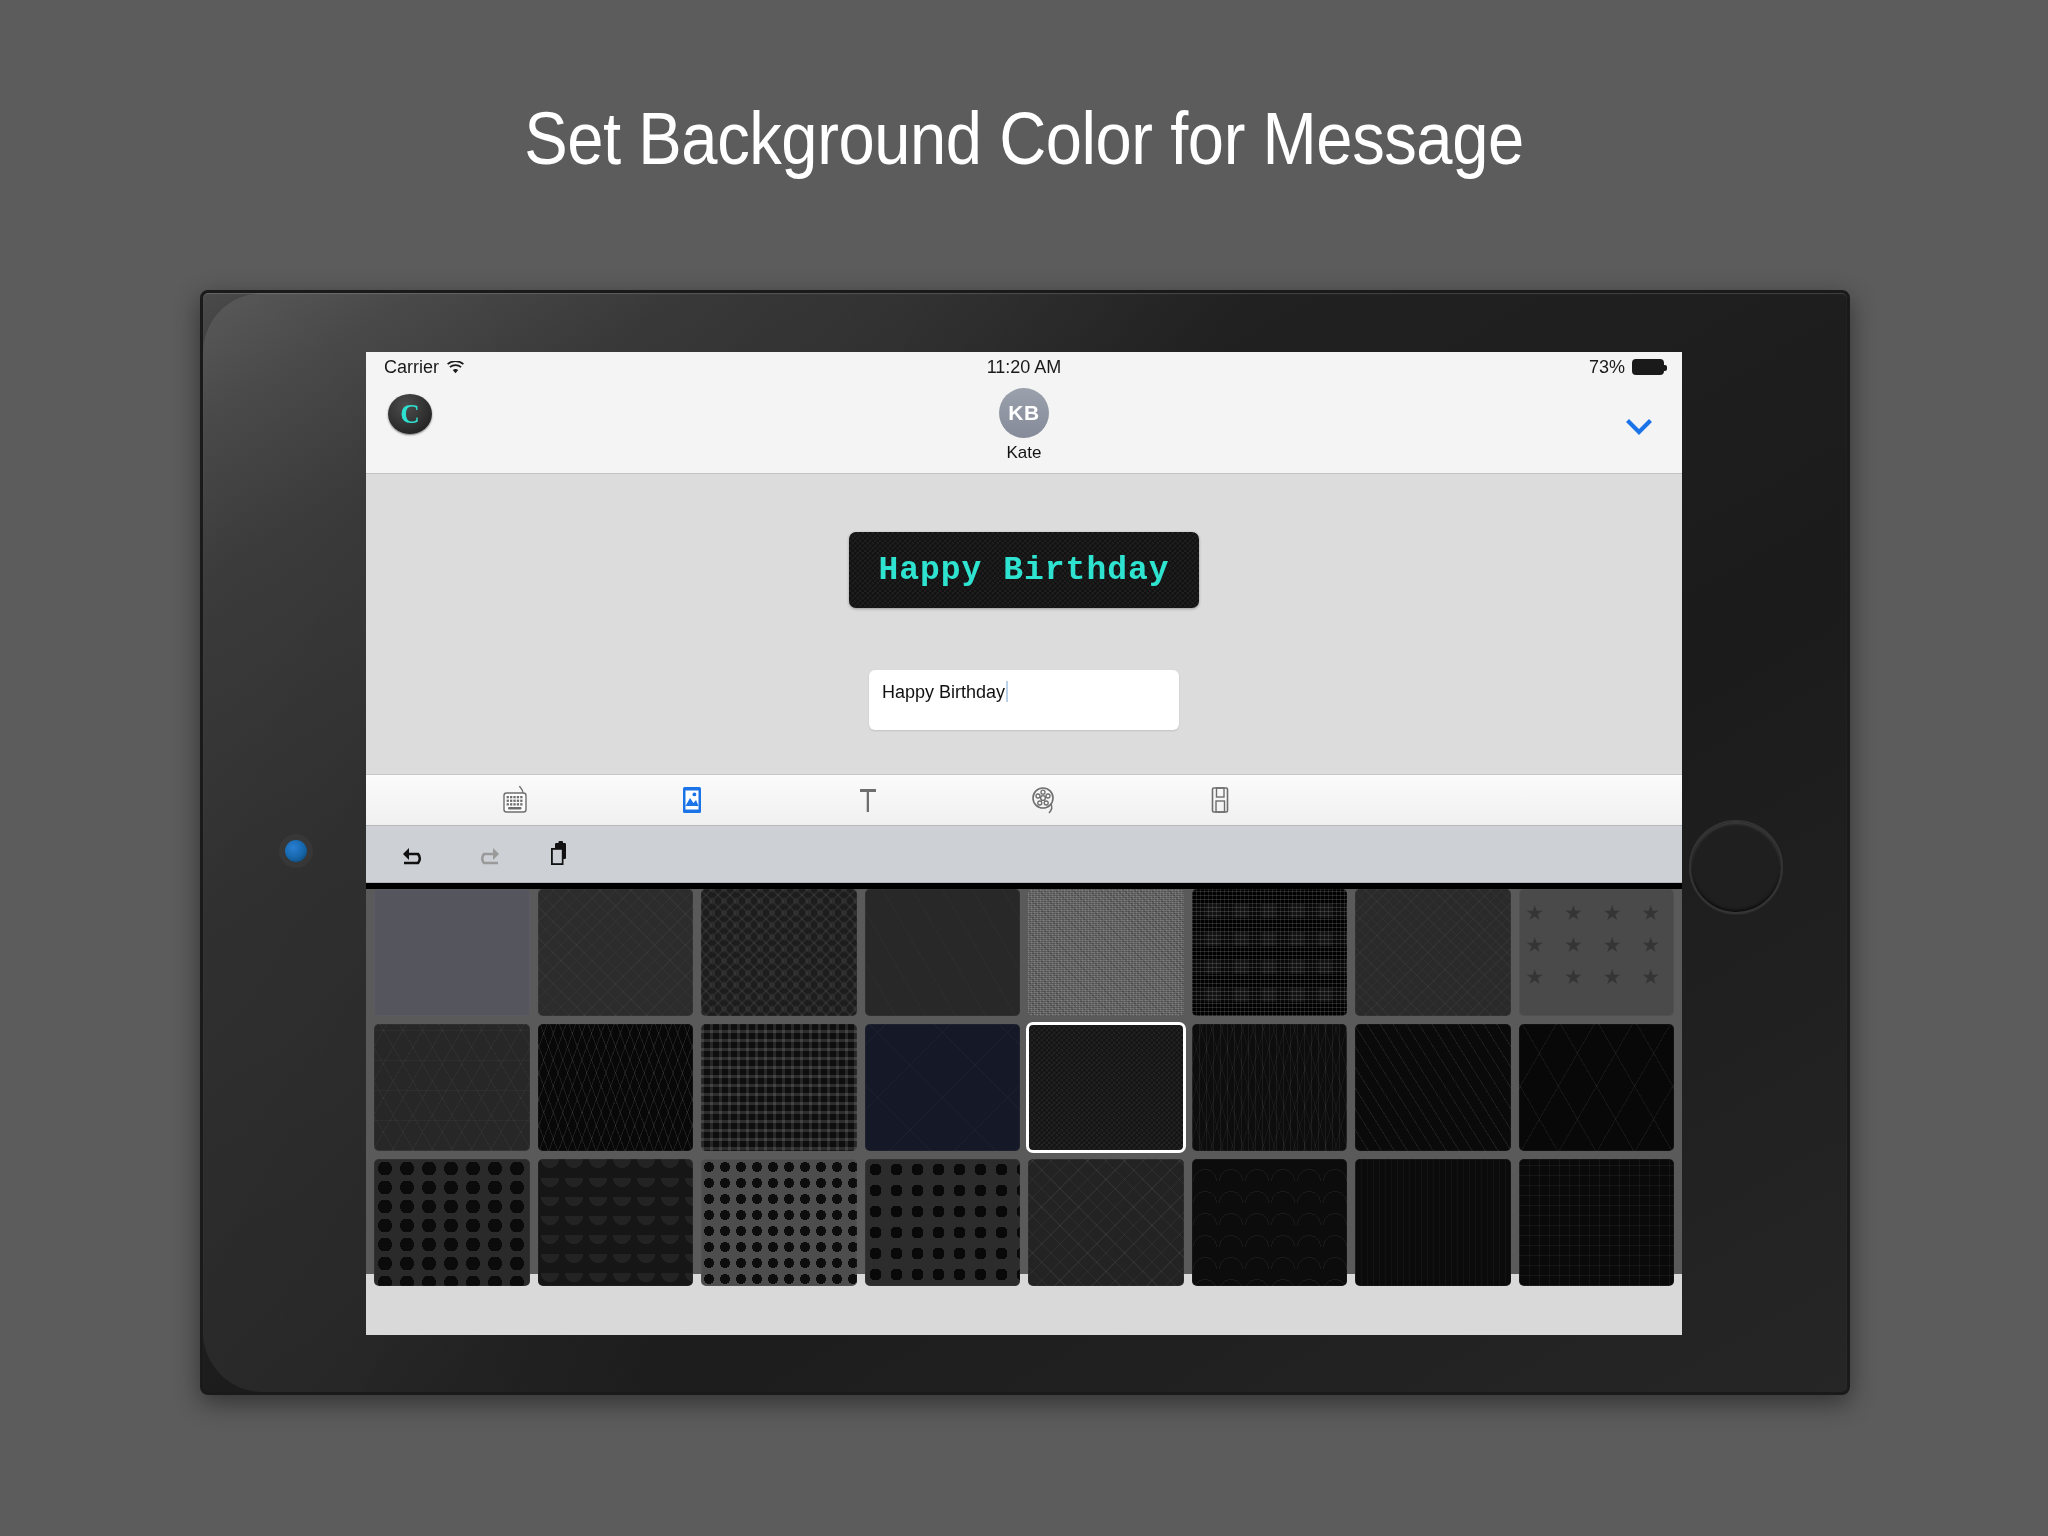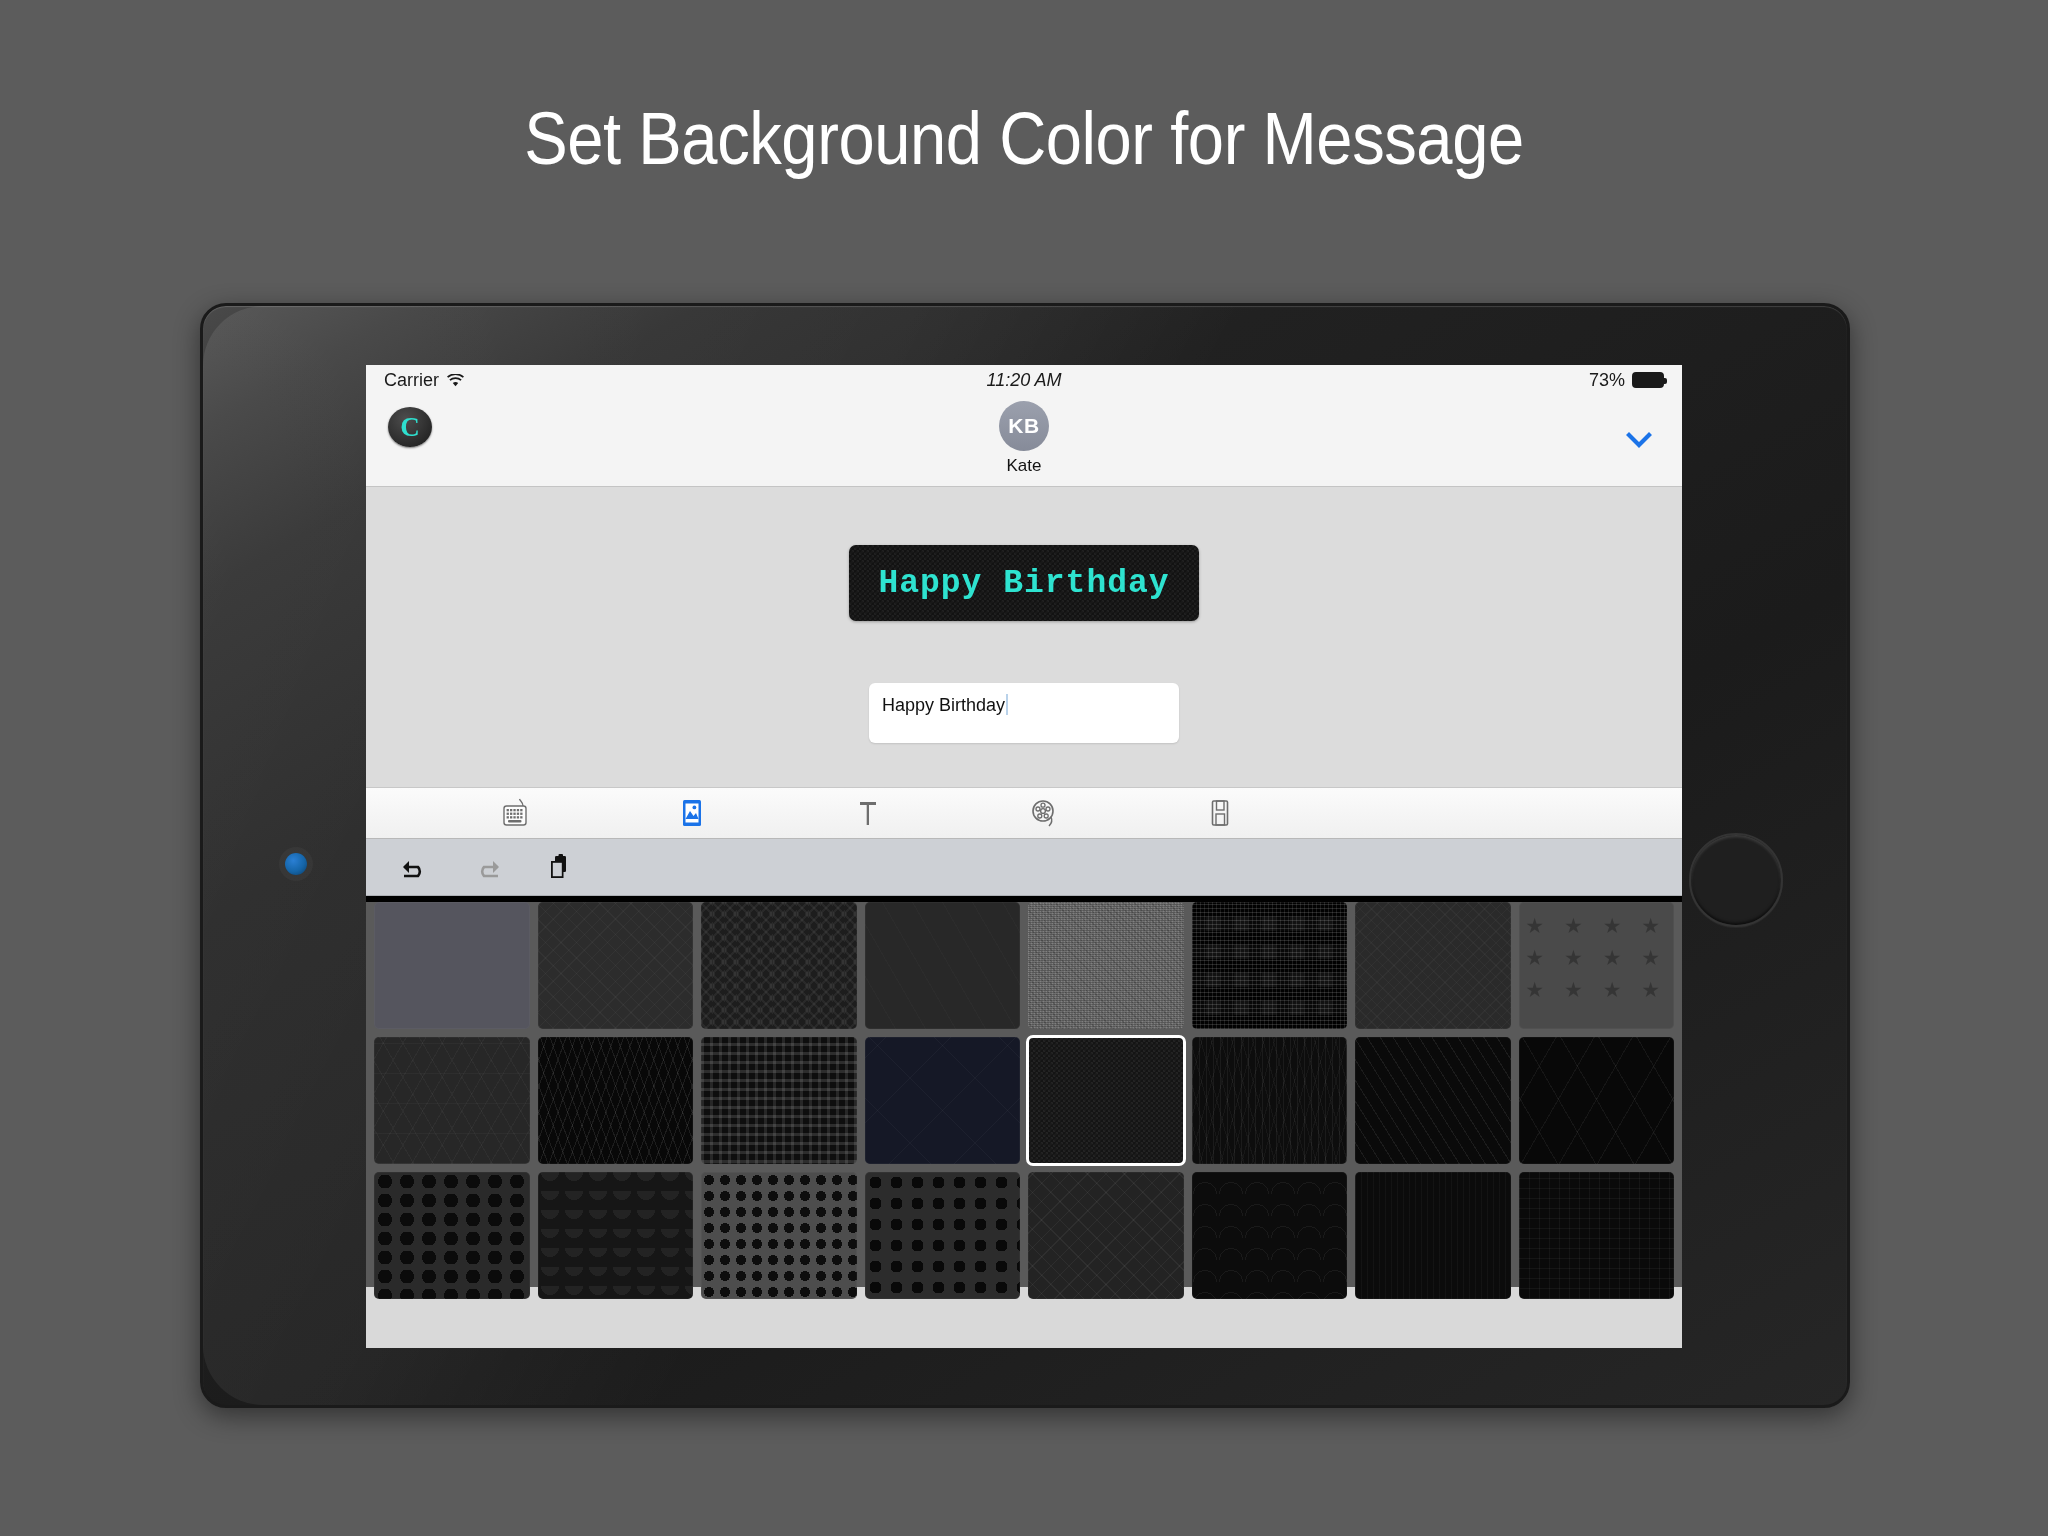--- a/index.html
+++ b/index.html
@@ -19,23 +19,23 @@
     font-weight: 300;
     letter-spacing: -0.5px;
     transform: scaleX(0.88);
     font-family: "Liberation Sans", sans-serif;
     white-space: nowrap;
   }
 
   
   #device {
     position: absolute;
-    left: 200px; top: 303px;
+    left: 200px; top: 290px;
     width: 1650px; height: 1105px;
-    border-radius: 26px;
+    border-radius: 8px;
     background: linear-gradient(150deg,#4a4a4a 0%,#3a3a3a 6%,#2b2b2b 14%,#212121 30%,#1b1b1b 60%,#262626 100%);
     box-shadow: 0 8px 26px rgba(0,0,0,.45), inset 0 1px 1px rgba(255,255,255,.16);
     border: 3px solid #1a1a1a;
   }
   #device-gloss {
     position: absolute; top: 0; left: 0; width: 100%; height: 100%;
     border-radius: 60px; pointer-events: none;
     background: linear-gradient(118deg, rgba(255,255,255,.085) 0%, rgba(255,255,255,.05) 32%, rgba(255,255,255,0) 47%);
   }
   #camera-dot {
@@ -64,21 +64,21 @@
   
   #status-bar {
     height: 30px; background: #f4f4f4;
     display: flex; align-items: center;
     padding: 0 18px; font-size: 18px; color: #1a1a1a;
     position: relative;
   }
   .sb-left { display: flex; align-items: center; gap: 8px; }
   .sb-center {
     position: absolute; left: 0; width: 100%; text-align: center;
-    font-size: 18px; pointer-events: none; font-style: italic;
+    font-size: 18px; pointer-events: none;
   }
   .sb-right { margin-left: auto; display: flex; align-items: center; gap: 7px; font-size: 18px; }
   .battery {
     width: 32px; height: 16px; border: 2px solid #1a1a1a; border-radius: 4px;
     position: relative; background: #1a1a1a;
   }
   .battery::after {
     content:''; position:absolute; right:-5px; top:4px;
     width:3px; height:6px; background:#1a1a1a; border-radius:0 2px 2px 0;
   }

